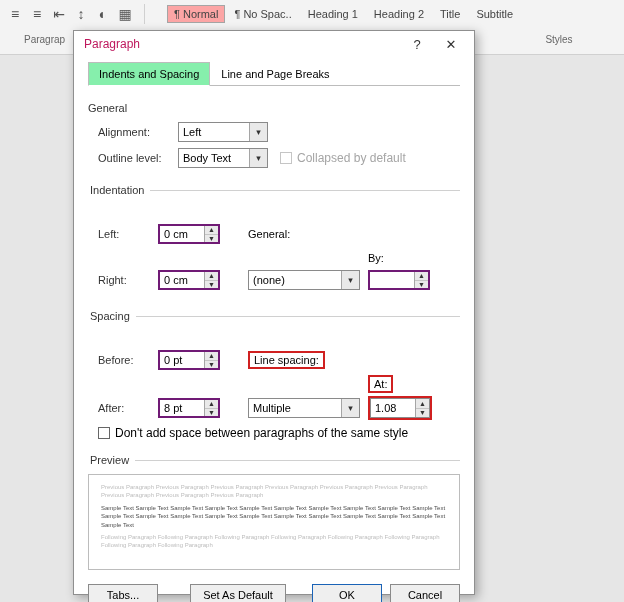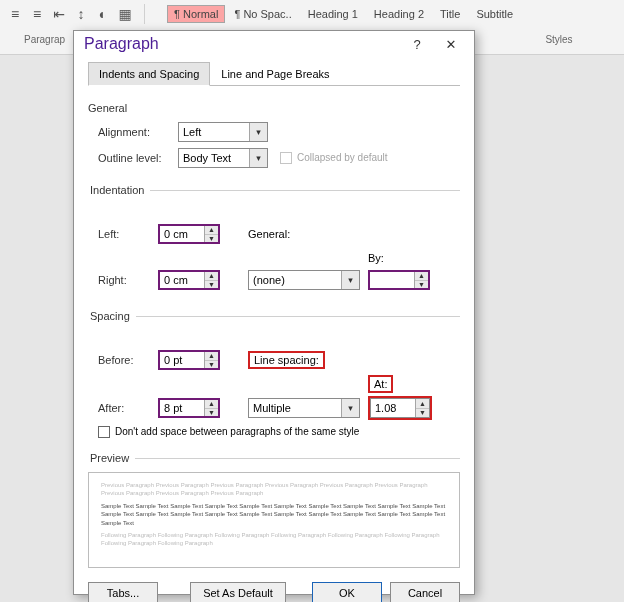--- a/index.html
+++ b/index.html
@@ -74,21 +74,21 @@
     box-shadow: 3px 3px 10px rgba(0,0,0,0.3);
     display: flex;
     flex-direction: column;
   }
   .titlebar {
     display: flex;
     align-items: center;
     height: 30px;
     padding: 0 6px 0 10px;
   }
-  .titlebar .title { flex: 1; font-size: 16px; color: #4c1d95; }
+  .titlebar .title { flex: 1; font-size: 12px; color: #be185d; }
   .titlebar .tb-btn {
     width: 34px; height: 26px;
     display: flex; align-items: center; justify-content: center;
     font-size: 13px; color: #333;
   }
   .dialog-body {
     flex: 1;
     padding: 4px 14px 10px 14px;
     display: flex;
     flex-direction: column;
@@ -102,21 +102,21 @@
     padding: 5px 10px;
     font-size: 11px;
     border: 1px solid transparent;
     border-bottom: none;
     position: relative;
     top: 1px;
   }
   .tab.active {
     border: 1px solid #bcbcbc;
     border-bottom: 1px solid #fff;
-    background: #e5e5e5;
+    background: #86efac;
   }
   .group-label {
     font-size: 11px;
     color: #333;
     margin: 6px 0 8px 0;
   }
   .row {
     display: flex;
     align-items: center;
     margin-bottom: 6px;
@@ -170,22 +170,22 @@
   .spinner .spin-btns div {
     flex:1;
     background: #e9e9e9;
     display:flex; align-items:center; justify-content:center;
     font-size: 7px;
     color:#333;
     line-height: 1;
   }
   .spinner .spin-btns div:first-child { border-bottom:1px solid #c5c5c5;}
   .checkbox {
-    display: flex; align-items:flex-start;
-    font-size: 10px;
+    display: flex; align-items:center;
+    font-size: 12px;
     margin-left: 10px;
   }
   .checkbox .box {
     width: 12px; height: 12px;
     border: 1px solid #666;
     margin-right: 5px;
     background:#fff;
   }
   .disabled { color: #a5a5a5; }
   fieldset.section {

